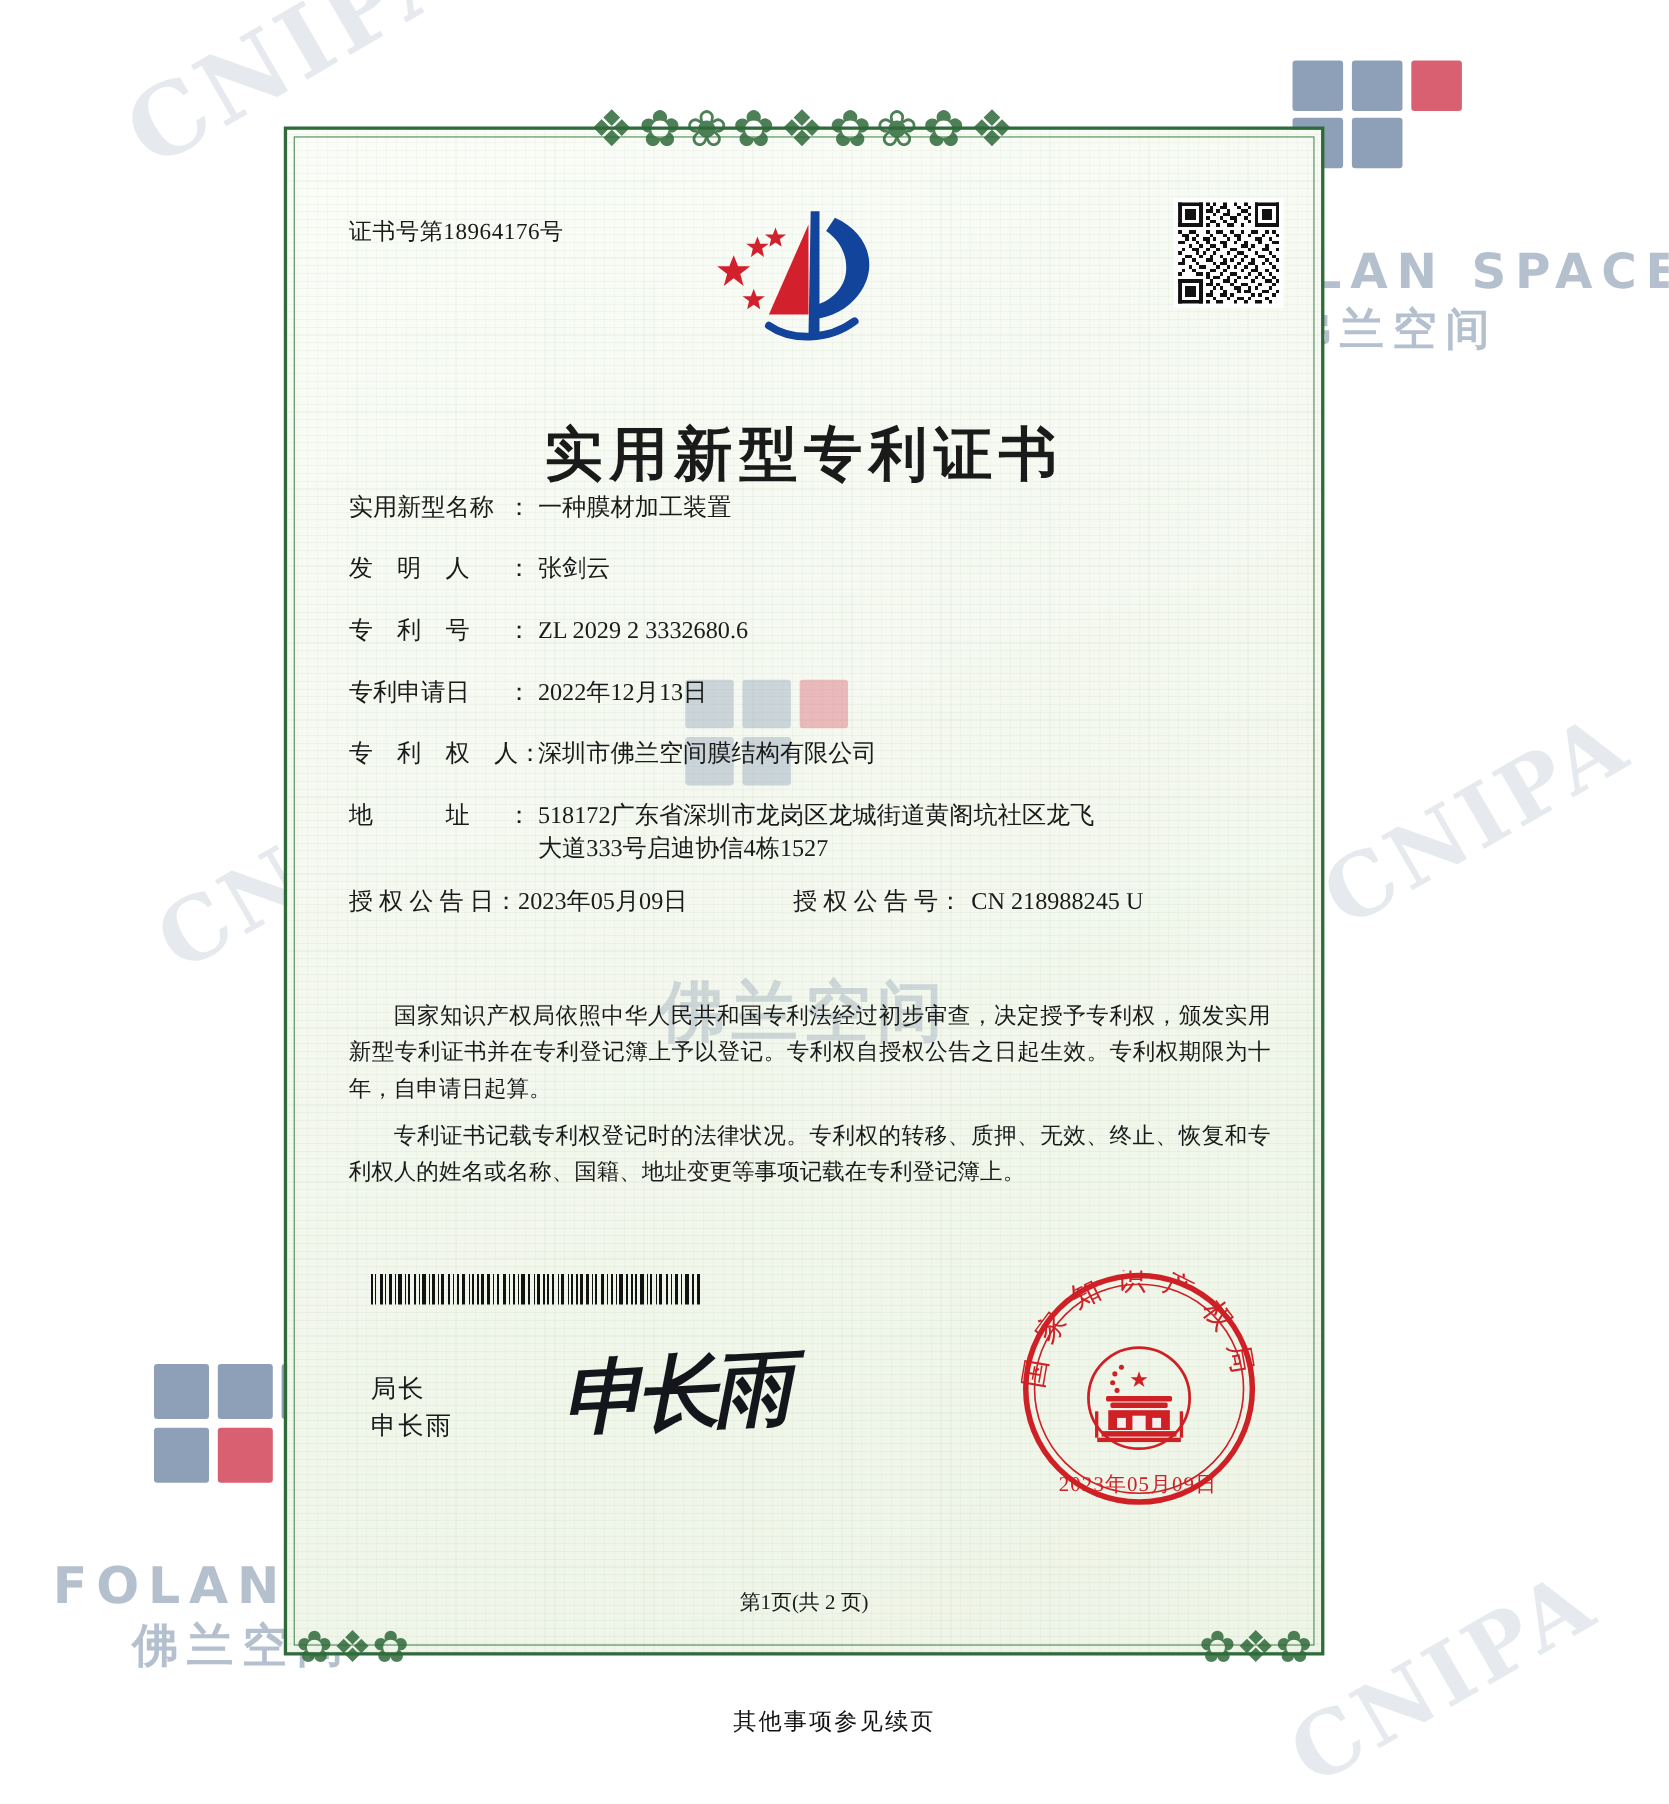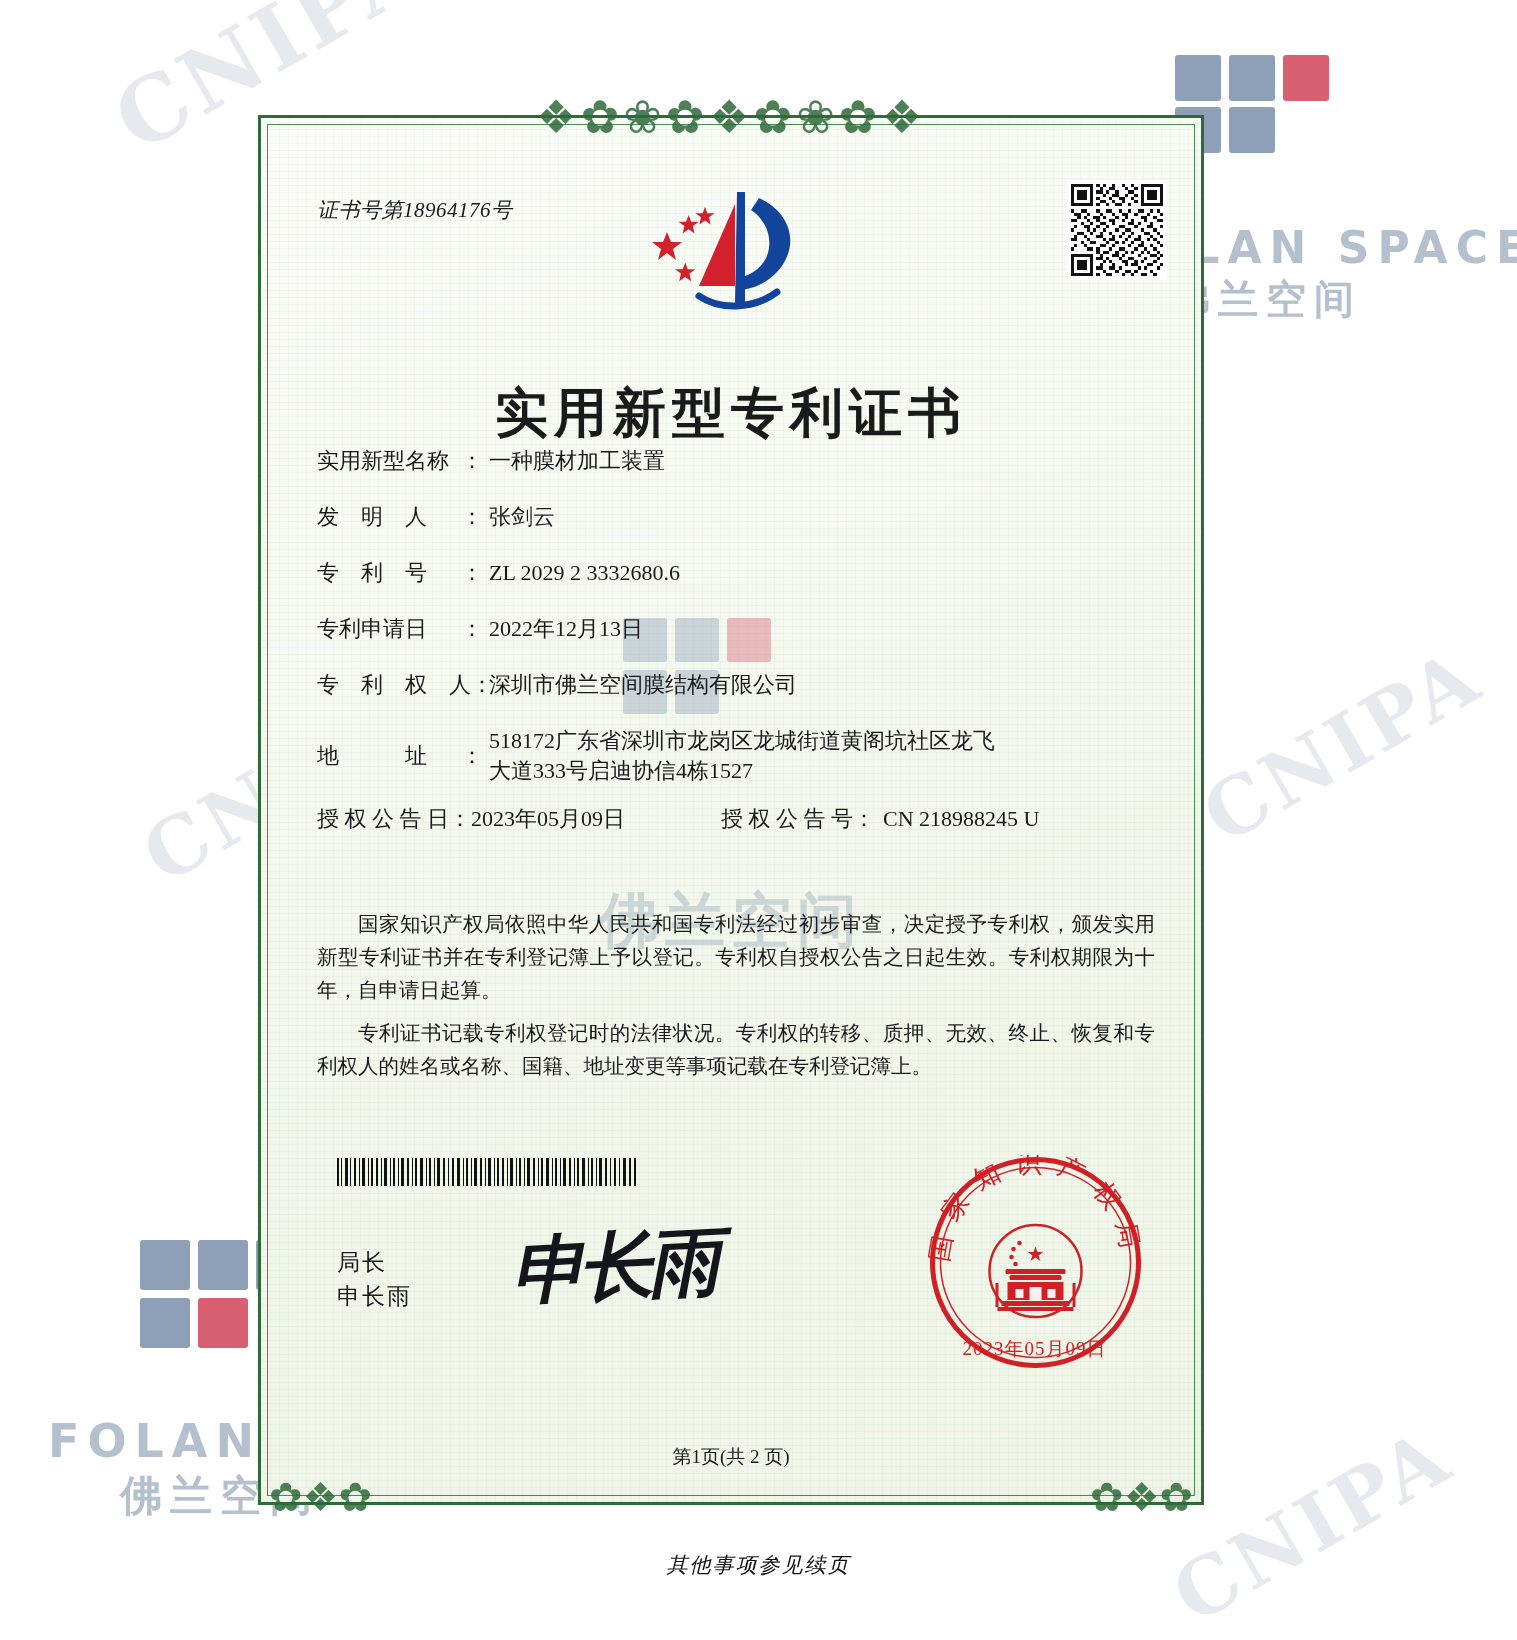--- a/index.html
+++ b/index.html
@@ -78,21 +78,20 @@
     line-height: 40px;
   }
 
   
   #cert-number {
     position: absolute;
     left: 56px;
     top: 78px;
     font-size: 21px;
     letter-spacing: .5px;
-    font-style: italic;
   }
 
   
   #cnipa-emblem {
     position: absolute;
     left: 50%;
     top: 68px;
     transform: translateX(-50%);
     width: 180px;
     height: 135px;
@@ -125,21 +124,21 @@
 
   
   #fields {
     position: absolute;
     left: 56px;
     top: 328px;
     width: 834px;
   }
   .field-row {
     display: flex;
-    align-items: center;
+    align-items: flex-start;
     margin-bottom: 26px;
     font-size: 22px;
     line-height: 30px;
   }
   .field-label {
     width: 172px;
     flex: 0 0 172px;
     display: flex;
     justify-content: space-between;
     letter-spacing: 0;
@@ -244,21 +243,20 @@
   }
   #continuation-note {
     position: absolute;
     left: 0;
     top: 1551px;
     width: 1517px;
     text-align: center;
     font-size: 21px;
     letter-spacing: 2px;
     color: #111;
-    font-style: italic;
   }
 
   
   .wm {
     position: absolute;
     pointer-events: none;
     user-select: none;
   }
   .wm-cnipa {
     font-size: 88px;

